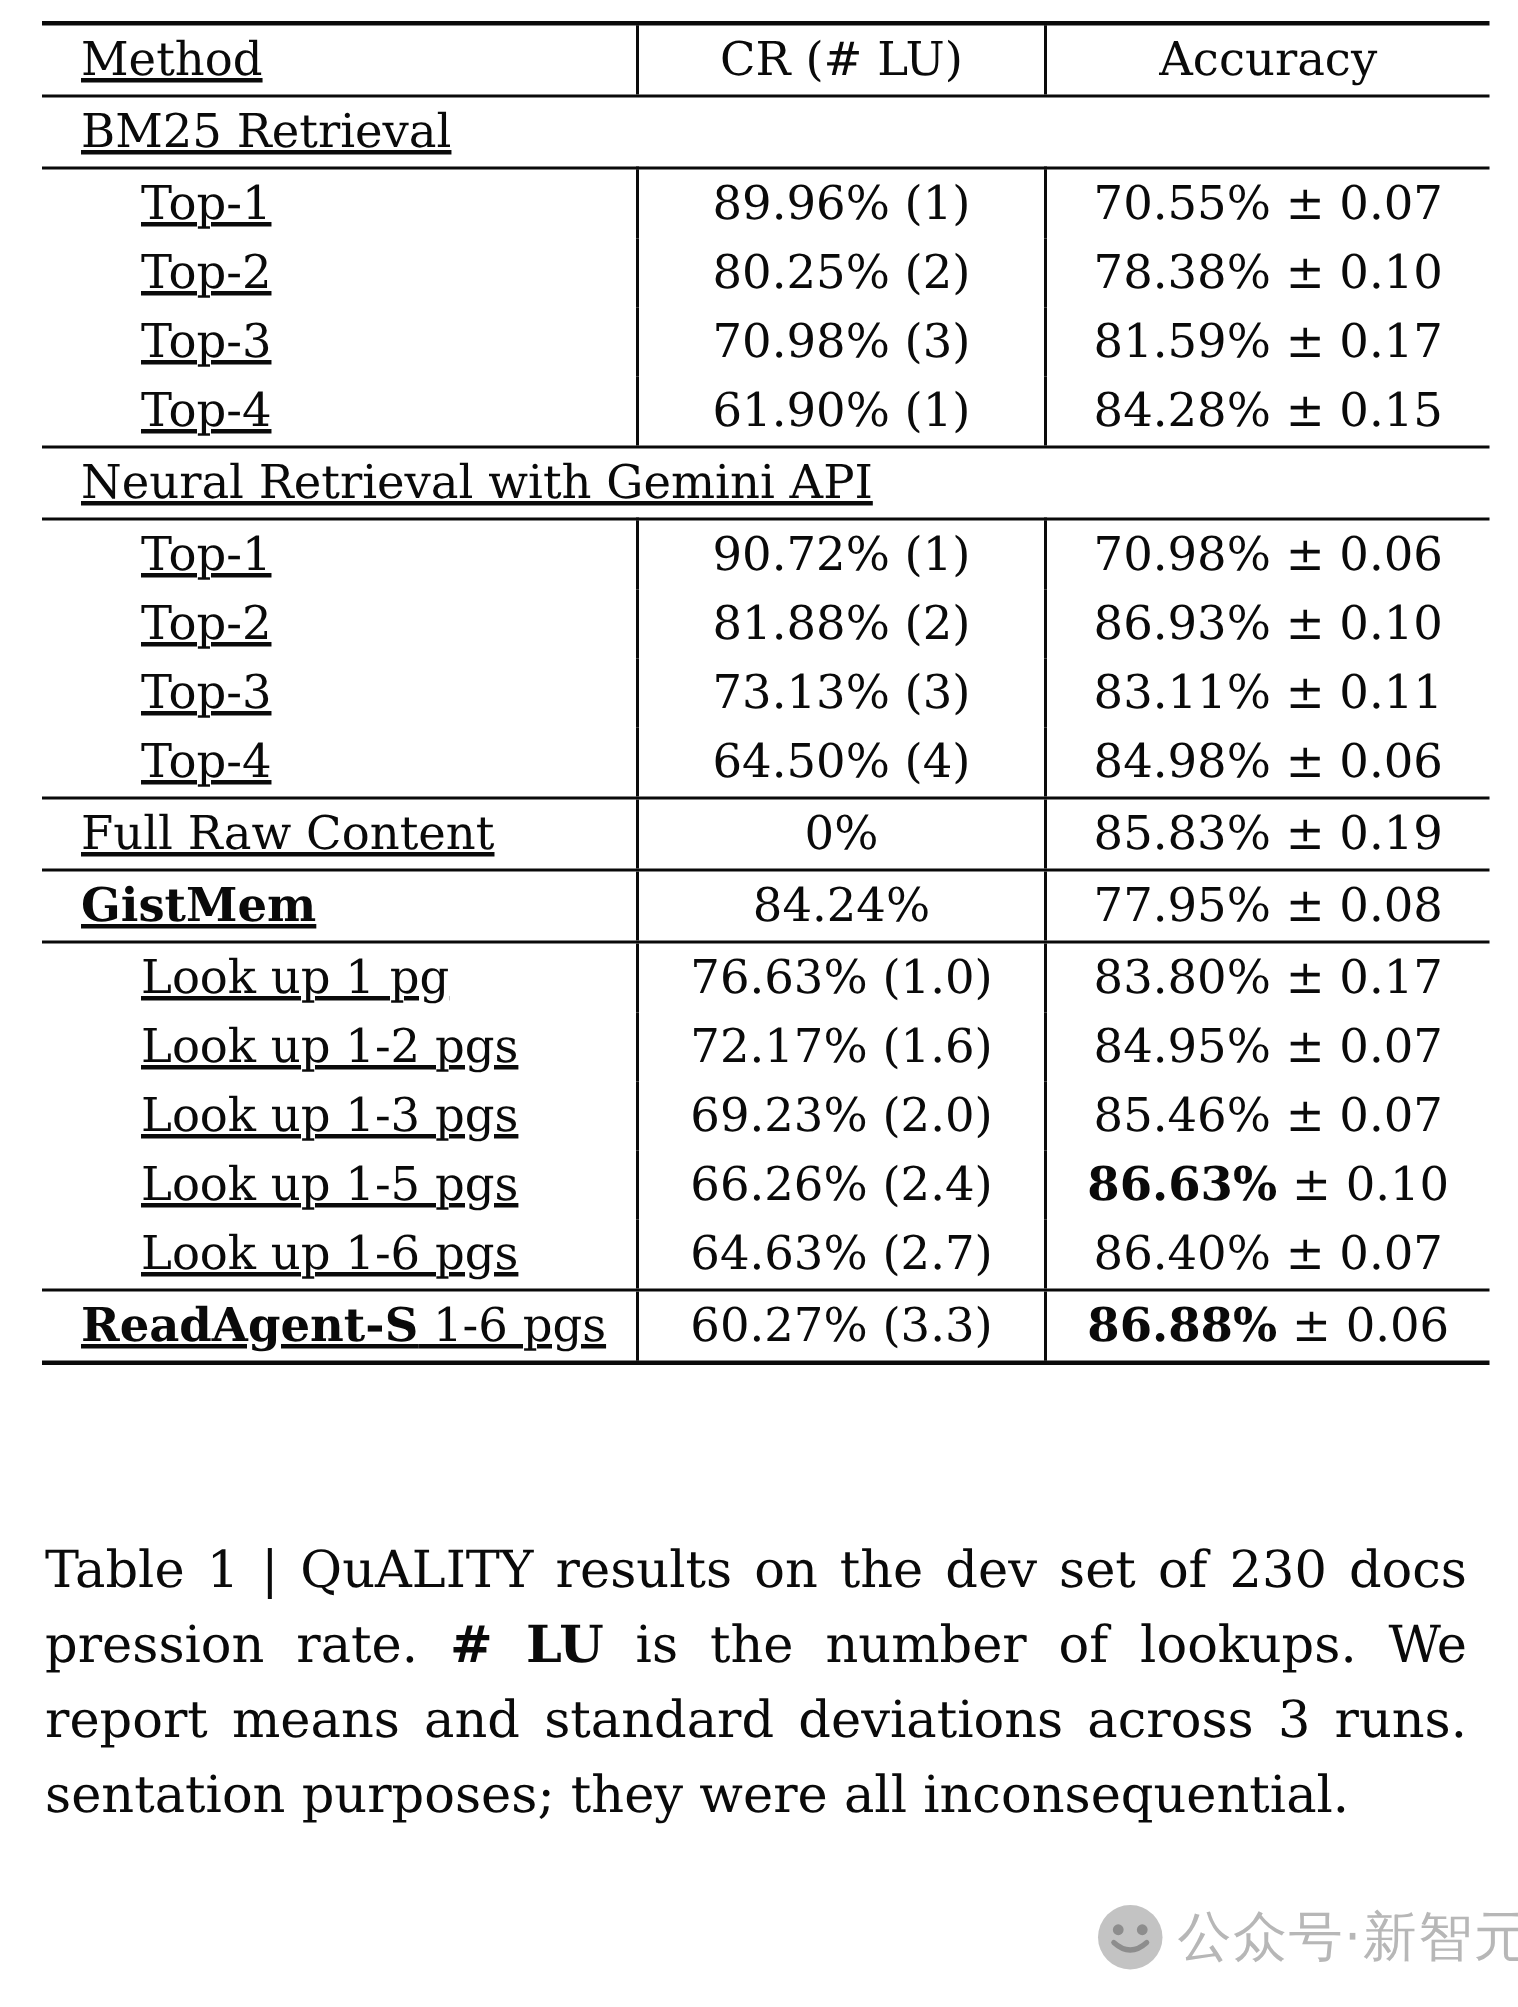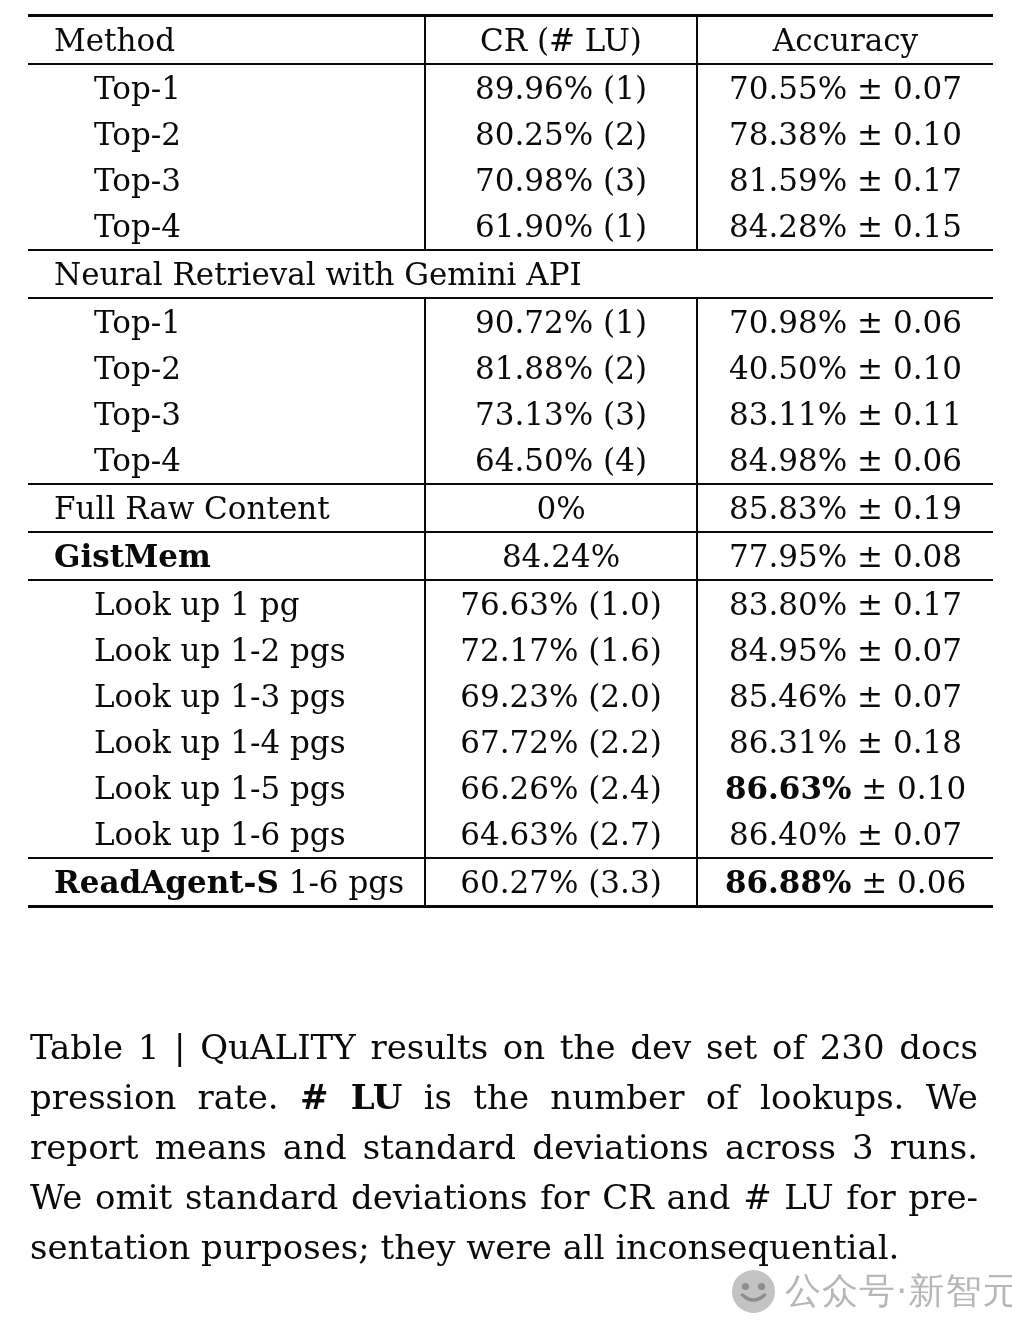--- a/index.html
+++ b/index.html
@@ -27,21 +27,21 @@
     height:46px;
     padding:0;
     font-size:31px;
     line-height:46px;
     white-space:nowrap;
     overflow:hidden;
   }
   thead td{border-bottom:2px solid #0a0a0a;}
   tr.rule > td{border-bottom:2px solid #0a0a0a;}
   td.vline{border-left:2px solid #0a0a0a;margin-left:12px;}
-  td.method{text-align:left;padding-left:26px;}
+  td.method{text-align:left;padding-left:26px;text-decoration:underline;}
   td.method.ind{padding-left:66px;}
   td.num{text-align:center;}
   .b{font-weight:700;}
   
   .caption{
     position:absolute;left:30px;top:1022px;
     width:948px;
     font-size:34px;
     line-height:50px;
     z-index:2;
@@ -73,20 +73,23 @@
         <col class="c3">
       </colgroup>
     <thead>
       <tr>
         <td class="method">Method</td>
         <td class="num vline">CR (# LU)</td>
         <td class="num vline">Accuracy</td>
       </tr>
     </thead>
     <tbody>
+        <tr class="rule">
+          <td class="method" colspan="3"><span>BM25 Retrieval</span></td>
+        </tr>
         <tr>
           <td class="method ind"><span>Top-1</span></td>
           <td class="num vline"><span>89.96% (1)</span></td>
           <td class="num vline"><span>70.55% ± 0.07</span></td>
         </tr>
         <tr>
           <td class="method ind"><span>Top-2</span></td>
           <td class="num vline"><span>80.25% (2)</span></td>
           <td class="num vline"><span>78.38% ± 0.10</span></td>
         </tr>
@@ -104,21 +107,21 @@
           <td class="method" colspan="3"><span>Neural Retrieval with Gemini API</span></td>
         </tr>
         <tr>
           <td class="method ind"><span>Top-1</span></td>
           <td class="num vline"><span>90.72% (1)</span></td>
           <td class="num vline"><span>70.98% ± 0.06</span></td>
         </tr>
         <tr>
           <td class="method ind"><span>Top-2</span></td>
           <td class="num vline"><span>81.88% (2)</span></td>
-          <td class="num vline"><span>40.50% ± 0.10</span></td>
+          <td class="num vline"><span>86.93% ± 0.10</span></td>
         </tr>
         <tr>
           <td class="method ind"><span>Top-3</span></td>
           <td class="num vline"><span>73.13% (3)</span></td>
           <td class="num vline"><span>83.11% ± 0.11</span></td>
         </tr>
         <tr class="rule">
           <td class="method ind"><span>Top-4</span></td>
           <td class="num vline"><span>64.50% (4)</span></td>
           <td class="num vline"><span>84.98% ± 0.06</span></td>
@@ -142,25 +145,20 @@
           <td class="method ind"><span>Look up 1-2 pgs</span></td>
           <td class="num vline"><span>72.17% (1.6)</span></td>
           <td class="num vline"><span>84.95% ± 0.07</span></td>
         </tr>
         <tr>
           <td class="method ind"><span>Look up 1-3 pgs</span></td>
           <td class="num vline"><span>69.23% (2.0)</span></td>
           <td class="num vline"><span>85.46% ± 0.07</span></td>
         </tr>
         <tr>
-          <td class="method ind"><span>Look up 1-4 pgs</span></td>
-          <td class="num vline"><span>67.72% (2.2)</span></td>
-          <td class="num vline"><span>86.31% ± 0.18</span></td>
-        </tr>
-        <tr>
           <td class="method ind"><span>Look up 1-5 pgs</span></td>
           <td class="num vline"><span>66.26% (2.4)</span></td>
           <td class="num vline"><span class="b">86.63%</span><span> ± 0.10</span></td>
         </tr>
         <tr class="rule">
           <td class="method ind"><span>Look up 1-6 pgs</span></td>
           <td class="num vline"><span>64.63% (2.7)</span></td>
           <td class="num vline"><span>86.40% ± 0.07</span></td>
         </tr>
         <tr>
@@ -179,15 +177,14 @@
     <circle cx="30.5" cy="17.5" r="3.6" fill="#8d8d8d"></circle>
     <path d="M11.5 26 Q22.5 36 33.5 26" stroke="#8d8d8d" stroke-width="3.4" fill="none" stroke-linecap="round"></path>
   </svg>
   <span class="wm-text">公众号·新智元</span>
 </div>
 
 <div class="caption">
     <div class="cline"><span>Table 1 | QuALITY results on the dev set of 230 docs</span></div>
     <div class="cline"><span>pression rate. </span><span class="b"># LU</span><span> is the number of lookups. We</span></div>
     <div class="cline"><span>report means and standard deviations across 3 runs.</span></div>
-    <div class="cline"><span>We omit standard deviations for CR and # LU for pre-</span></div>
     <div class="cline last"><span>sentation purposes; they were all inconsequential.</span></div>
   </div>
 
 </body></html>

